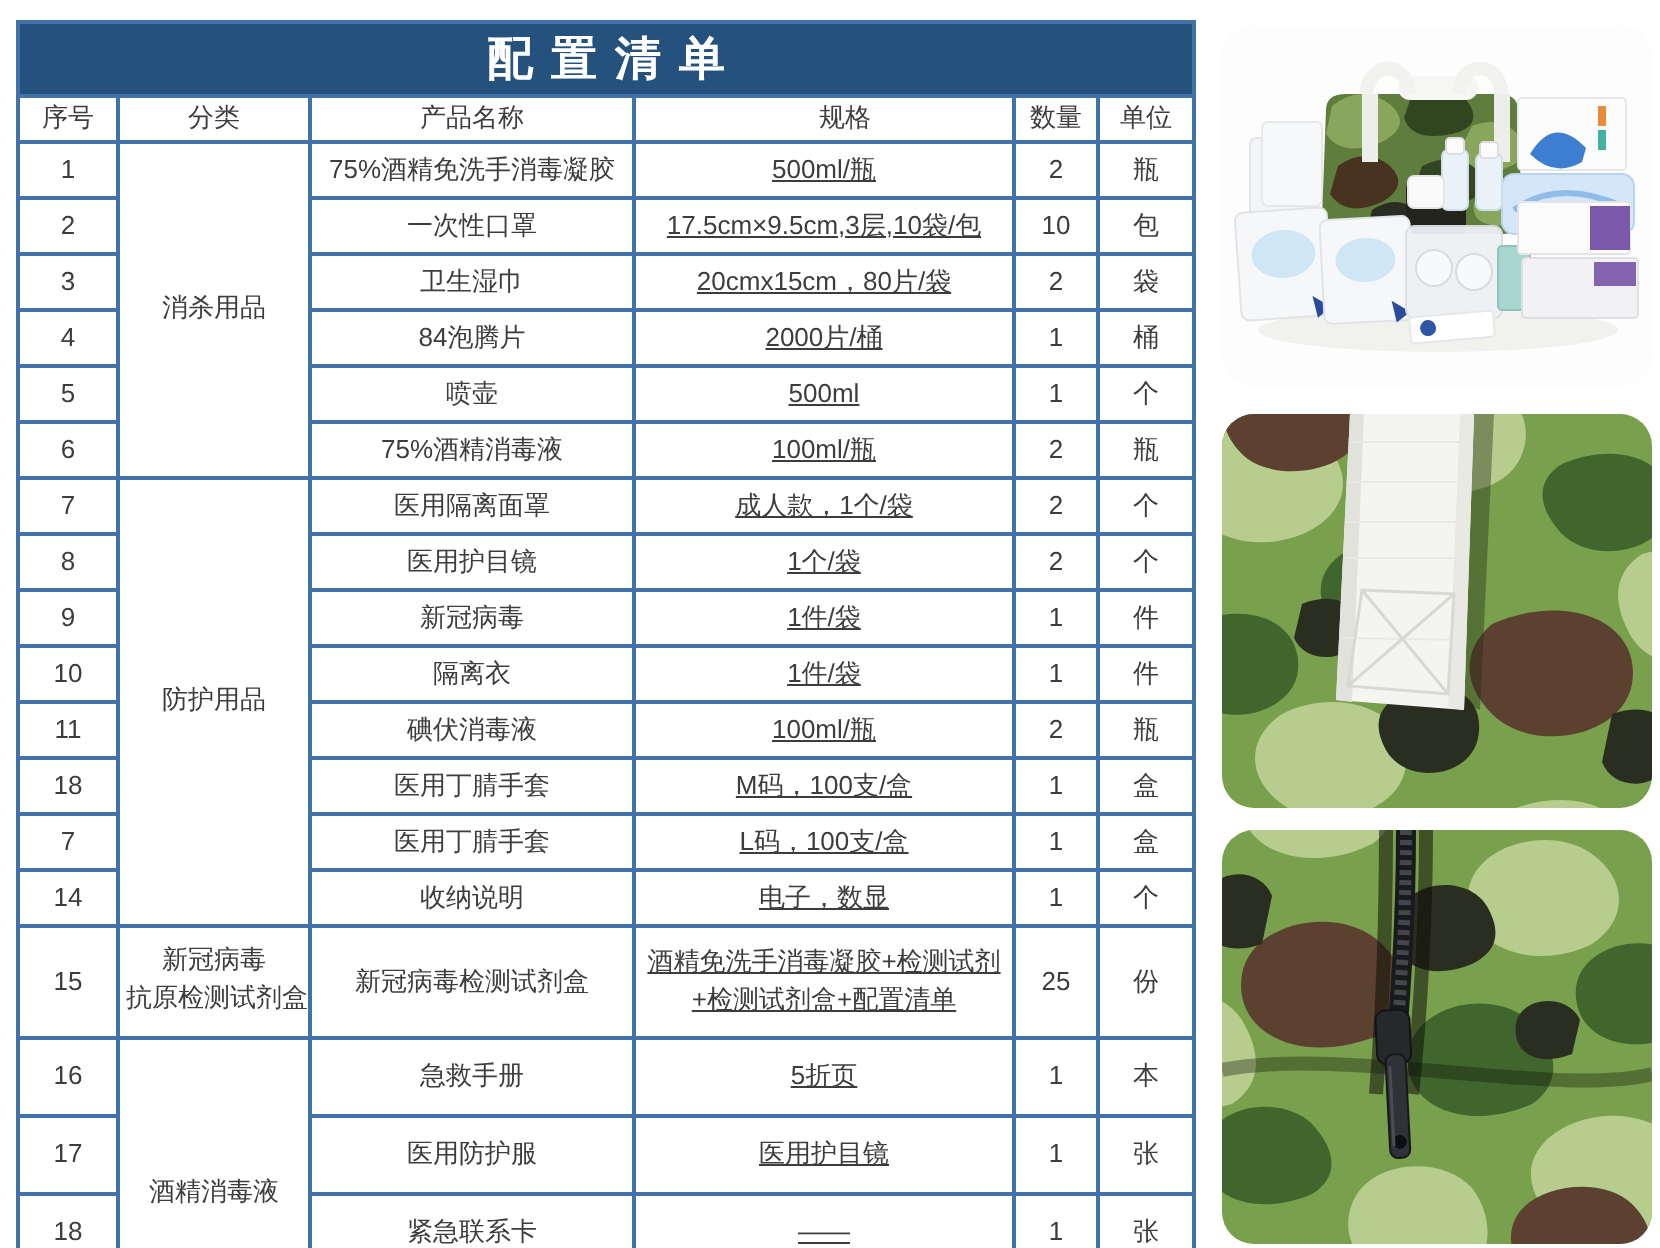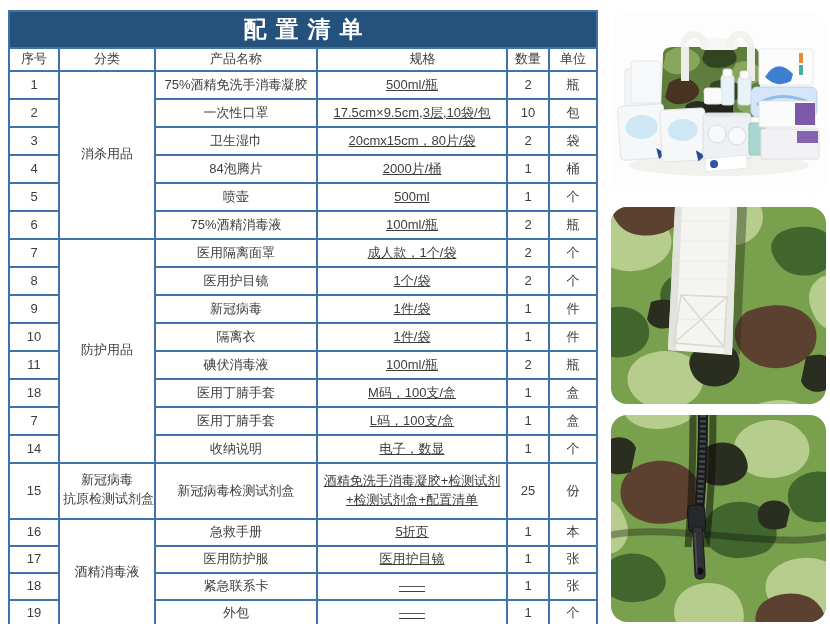--- a/index.html
+++ b/index.html
@@ -33,21 +33,21 @@
     color:#ffffff;
     font-size:23px;
     font-weight:bold;
     letter-spacing:9px;
     padding-left:12px; 
     height:26px;
   }
   tr.header-row th { height:16px; }
   tr[data-name="table-row"] { height:28px; }
   tr.tall { height:56px;border-radius:25px; }
-  tr.short { height:27px; }
+  tr.short { height:39px; }
   td.col-spec { text-align:left; padding-left:8px; white-space:nowrap;text-decoration:underline; }
   td.col-cat { line-height:1.5;font-family:Liberation Mono, monospace; }
 
   
   .photo {
     position:absolute; left:611px; width:215px;
     border-radius:16px; overflow:hidden;
   }
   .photo svg { display:block; width:100%; height:100%; }
   #photo-kit    { top:13px;  height:180px; background:#fdfdfd; box-shadow:inset 0 0 0 1px #f0f0ee; }

